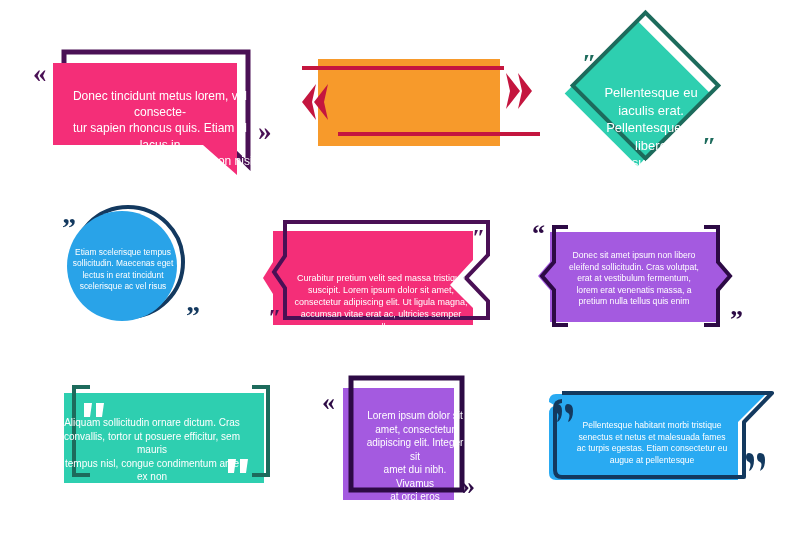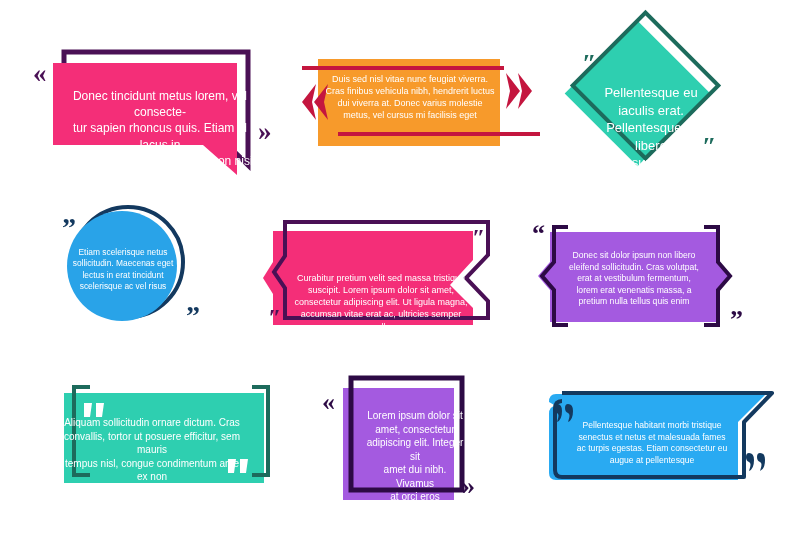--- a/index.html
+++ b/index.html
@@ -51,24 +51,20 @@
   <div class="box" style="left:290px; top:40px; width:255px; height:125px;">
     <svg width="255" height="125" viewBox="0 0 255 125">
       <rect x="28" y="19" width="182" height="87" fill="#f79a2b"></rect>
       <rect x="12" y="26" width="202" height="4" fill="#c4163f"></rect>
       <rect x="48" y="92" width="202" height="4" fill="#c4163f"></rect>
       <path d="M26 44 L12 62 L26 80 L22 62 Z" fill="#c4163f"></path>
       <path d="M38 44 L24 62 L38 80 L34 62 Z" fill="#c4163f"></path>
       <path d="M216 33 L230 51 L216 69 L220 51 Z" fill="#c4163f"></path>
       <path d="M228 33 L242 51 L228 69 L232 51 Z" fill="#c4163f"></path>
     </svg>
-    <div class="qtext" style="left:34px; top:33px; width:172px; font-size:9px;">Duis sed nisl vitae nunc feugiat viverra.
-Cras finibus vehicula nibh, hendrerit luctus
-dui viverra at. Donec varius molestie
-metus, vel cursus mi facilisis eget</div>
   </div>
 
   <div class="box" style="left:560px; top:20px; width:240px; height:165px;">
     <svg width="240" height="165" viewBox="0 0 240 165">
       <rect x="26" y="22" width="103" height="103" transform="rotate(45 77.5 73.5)" fill="#2ecfb0"></rect>
       <rect x="34" y="14" width="103" height="103" transform="rotate(45 85.5 65.5)" fill="none" stroke="#1d6b5c" stroke-width="4"></rect>
       <text x="22" y="52" font-size="26" font-weight="bold" fill="#1d6b5c" font-family="Liberation Serif, serif">″</text>
       <text x="142" y="135" font-size="26" font-weight="bold" fill="#1d6b5c" font-family="Liberation Serif, serif">″</text>
     </svg>
     <div class="qtext" style="left:41px; top:64px; width:100px; font-size:13px;">Pellentesque eu
@@ -78,21 +74,21 @@
 mollis a sed lectus</div>
   </div>
 
   <div class="box" style="left:40px; top:200px; width:225px; height:140px;">
     <svg width="225" height="140" viewBox="0 0 225 140">
       <circle cx="88" cy="62" r="55" fill="none" stroke="#13395f" stroke-width="4"></circle>
       <circle cx="82" cy="66" r="55" fill="#29a3e8"></circle>
       <text x="22" y="37" font-size="28" font-weight="bold" fill="#13395f" font-family="Liberation Serif, serif">”</text>
       <text x="146" y="125" font-size="28" font-weight="bold" fill="#13395f" font-family="Liberation Serif, serif">”</text>
     </svg>
-    <div class="qtext" style="left:27px; top:47px; width:112px; font-size:8.4px;">Etiam scelerisque netus
+    <div class="qtext" style="left:27px; top:47px; width:112px; font-size:8.4px;">Etiam scelerisque tempus
 sollicitudin. Maecenas eget
 lectus in erat tincidunt
 scelerisque ac vel risus</div>
   </div>
 
   <div class="box" style="left:260px; top:200px; width:250px; height:140px;">
     <svg width="250" height="140" viewBox="0 0 250 140">
       <path d="M13 31 L213 31 L213 60 L190 85 L213 108 L213 125 L13 125 L13 94 L3 78 L13 62 Z" fill="#f42e78"></path>
       <path d="M25 22 L228 22 L228 55 L206 78 L228 101 L228 118 L25 118 L25 88 L14 72 L25 56 Z" fill="none" stroke="#4a1055" stroke-width="4"></path>
       <text x="8" y="125" font-size="24" font-weight="bold" fill="#4a1055" font-family="Liberation Serif, serif">″</text>
@@ -105,21 +101,21 @@
   </div>
 
   <div class="box" style="left:520px; top:200px; width:270px; height:150px;">
     <svg width="270" height="150" viewBox="0 0 270 150">
       <path d="M30 32 L196 32 L196 62 L208 76 L196 90 L196 122 L30 122 L30 90 L18 76 L30 62 Z" fill="#a45ae0"></path>
       <path d="M46 27 L34 27 L34 62 L22 76 L34 90 L34 125 L46 125" fill="none" stroke="#2d0a45" stroke-width="4" stroke-linecap="square"></path>
       <path d="M186 27 L198 27 L198 62 L210 76 L198 90 L198 125 L186 125" fill="none" stroke="#2d0a45" stroke-width="4" stroke-linecap="square"></path>
       <text x="12" y="42" font-size="26" font-weight="bold" fill="#2d0a45" font-family="Liberation Serif, serif">“</text>
       <text x="210" y="128" font-size="26" font-weight="bold" fill="#2d0a45" font-family="Liberation Serif, serif">”</text>
     </svg>
-    <div class="qtext" style="left:42px; top:50px; width:144px; font-size:8.6px;">Donec sit dolor ipsum non libero
+    <div class="qtext" style="left:42px; top:50px; width:144px; font-size:8.6px;">Donec sit amet ipsum non libero
 eleifend sollicitudin. Cras volutpat,
 erat at vestibulum fermentum,
 lorem erat venenatis massa, a
 pretium nulla tellus quis enim</div>
   </div>
 
   <div class="box" style="left:50px; top:375px; width:250px; height:130px;">
     <svg width="250" height="130" viewBox="0 0 250 130">
       <rect x="14" y="18" width="200" height="90" fill="#2ecfb0"></rect>
       <path d="M38 12 L24 12 L24 100 L38 100" fill="none" stroke="#1d6b5c" stroke-width="4" stroke-linecap="square"></path>

